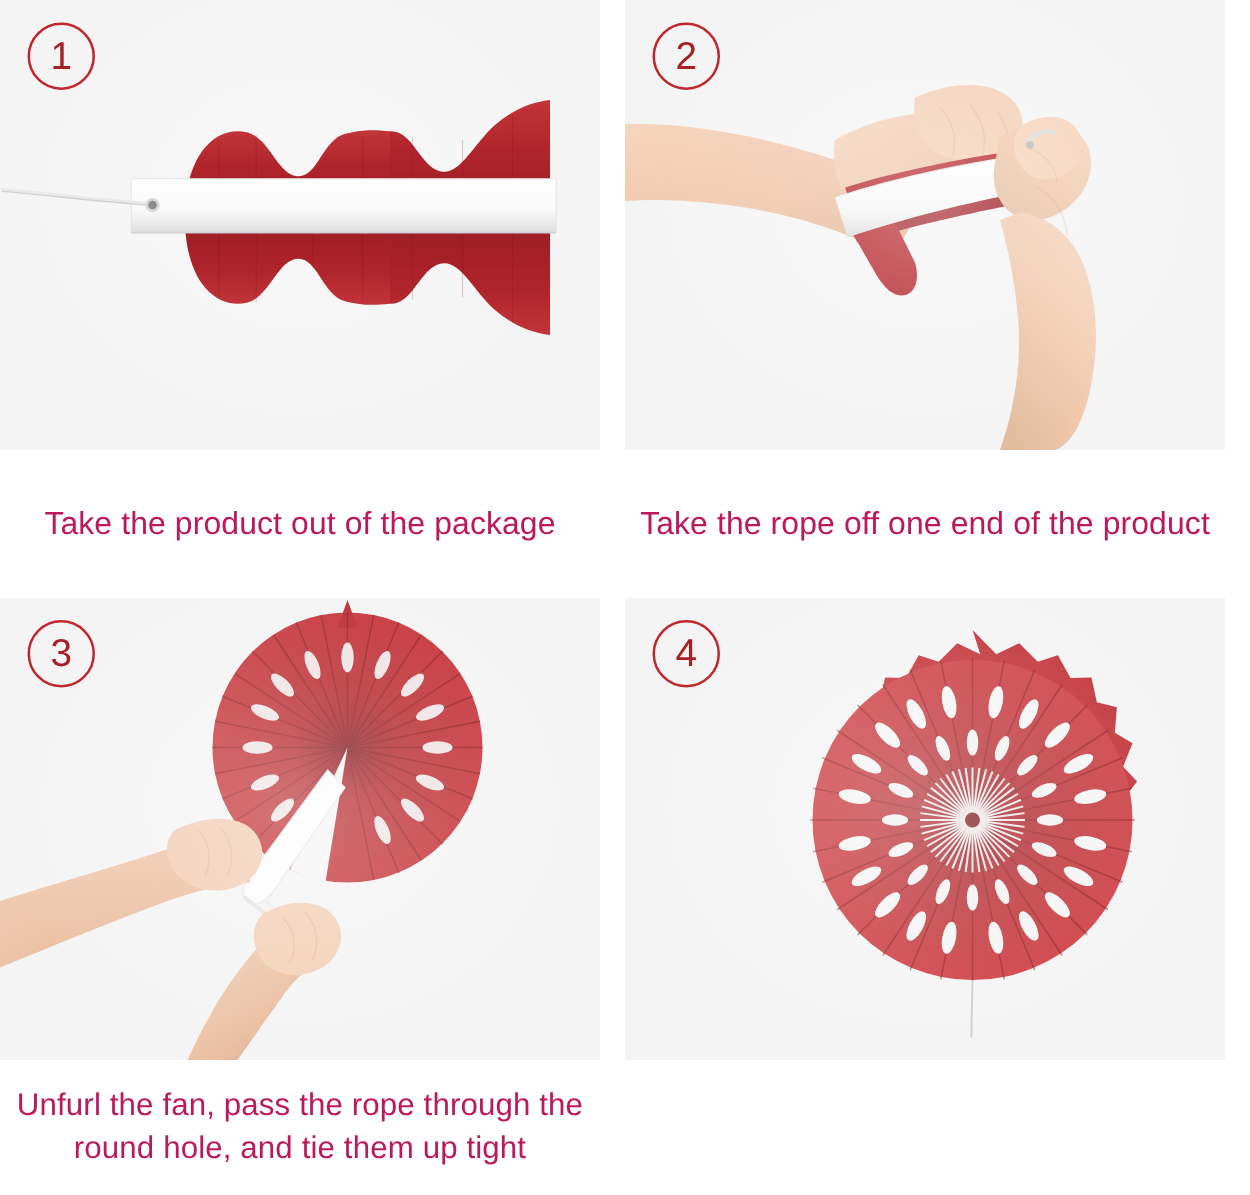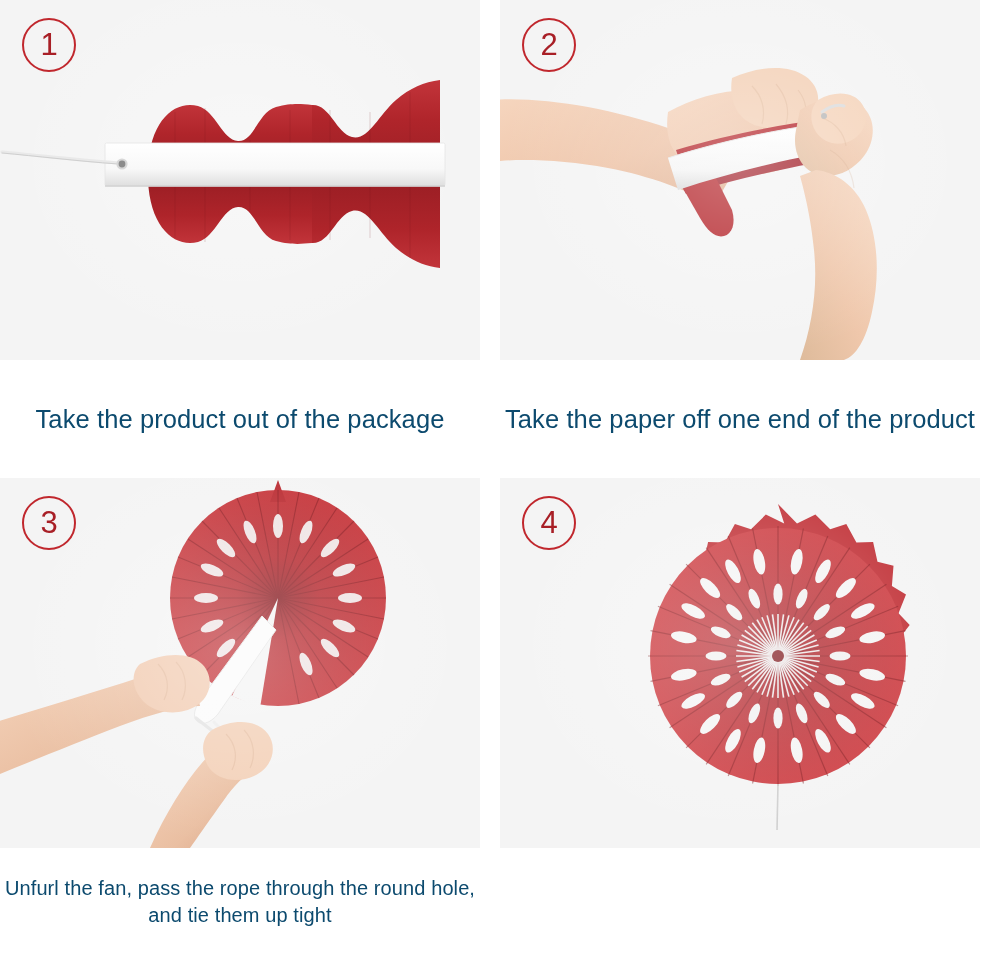--- a/index.html
+++ b/index.html
@@ -47,31 +47,31 @@
     overflow: hidden;
   }
   .step-cell.row-top .photo-panel { height: 360px; }
   .step-cell.row-bottom .photo-panel { height: 370px; }
 
   
   .caption {
     flex: 1;
     width: 480px;
     background: #ffffff;
-    color: #0c4a6e;
+    color: #be185d;
     font-size: 25.5px;
     line-height: 1.35;
     letter-spacing: 0.1px;
     text-align: center;
     display: flex;
     align-items: center;
     justify-content: center;
     padding: 0 2px;
   }
-  .step-cell.row-bottom .caption { font-size: 20px; }
+  .step-cell.row-bottom .caption { font-size: 25px; }
 
   
   .badge {
     position: absolute;
     left: 22px;
     top: 18px;
     width: 54px;
     height: 54px;
     border: 2.2px solid #c0272d;
     border-radius: 50%;
@@ -229,21 +229,21 @@
                    C340,147 324,144 316,132 C309,121 310,108 318,100 Z" fill="#f5d4bb"></path>
           <g opacity="0.22" stroke="#c79a79" stroke-width="1.2" fill="none">
             <path d="M322,118 C334,122 344,132 346,146"></path>
             <path d="M330,150 C344,158 352,172 354,188"></path>
           </g>
 
           <path d="M322,112 C330,106 338,104 344,106" fill="none" stroke="#dcdcdc" stroke-width="3" stroke-linecap="round"></path>
           <circle cx="324" cy="116" r="3" fill="#b9b9b9"></circle>
         </svg>
       </div>
-      <div class="caption">Take the paper off one end of the product</div>
+      <div class="caption">Take the rope off one end of the product</div>
     </div>
 
     <div class="step-cell row-bottom">
       <div class="photo-panel">
         <div class="photo-tint"></div>
 
         <div class="badge">
           <span>3</span>
         </div>
 

